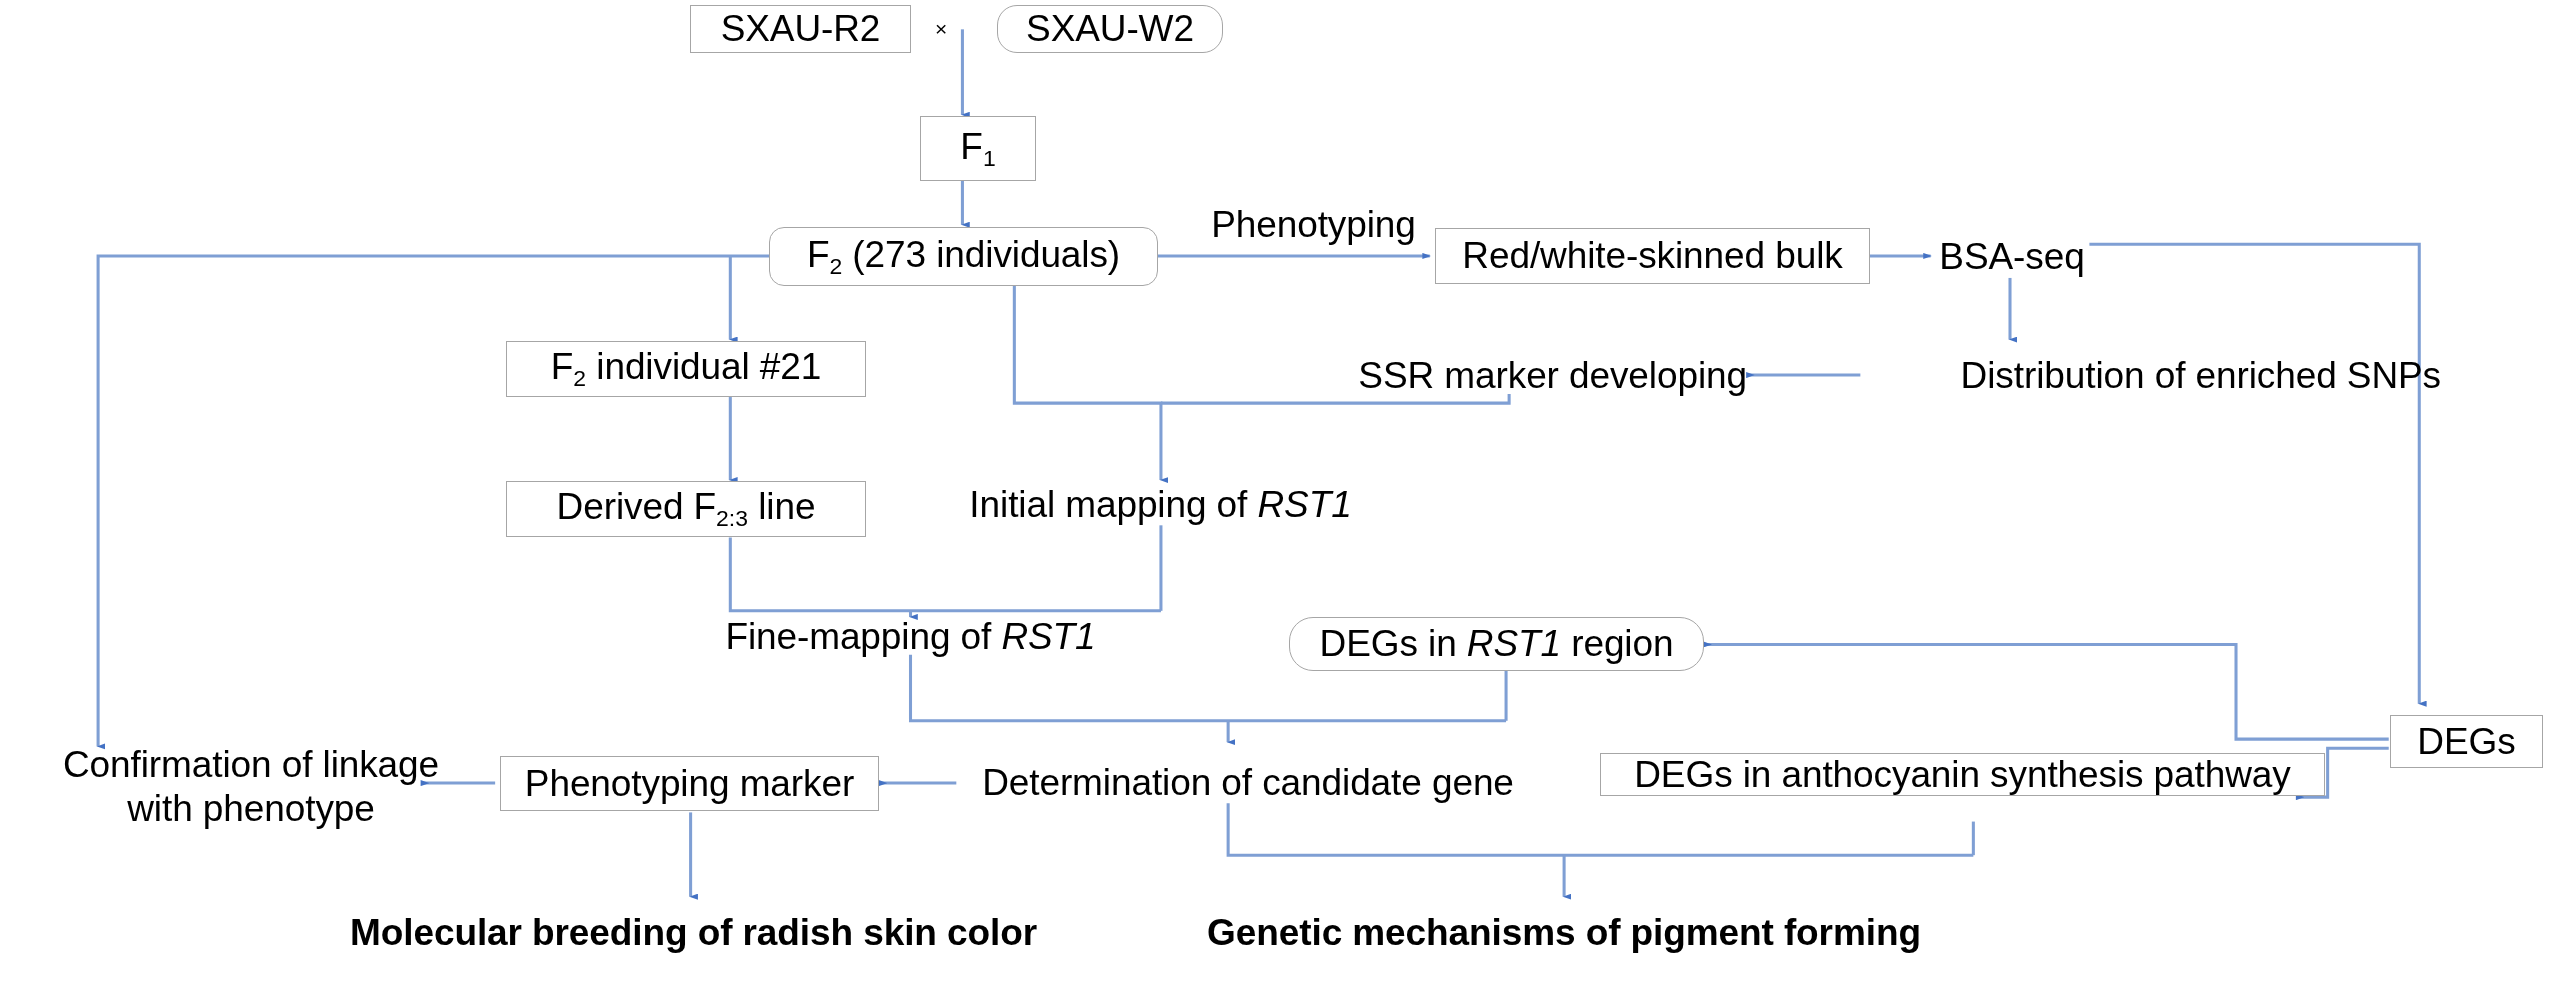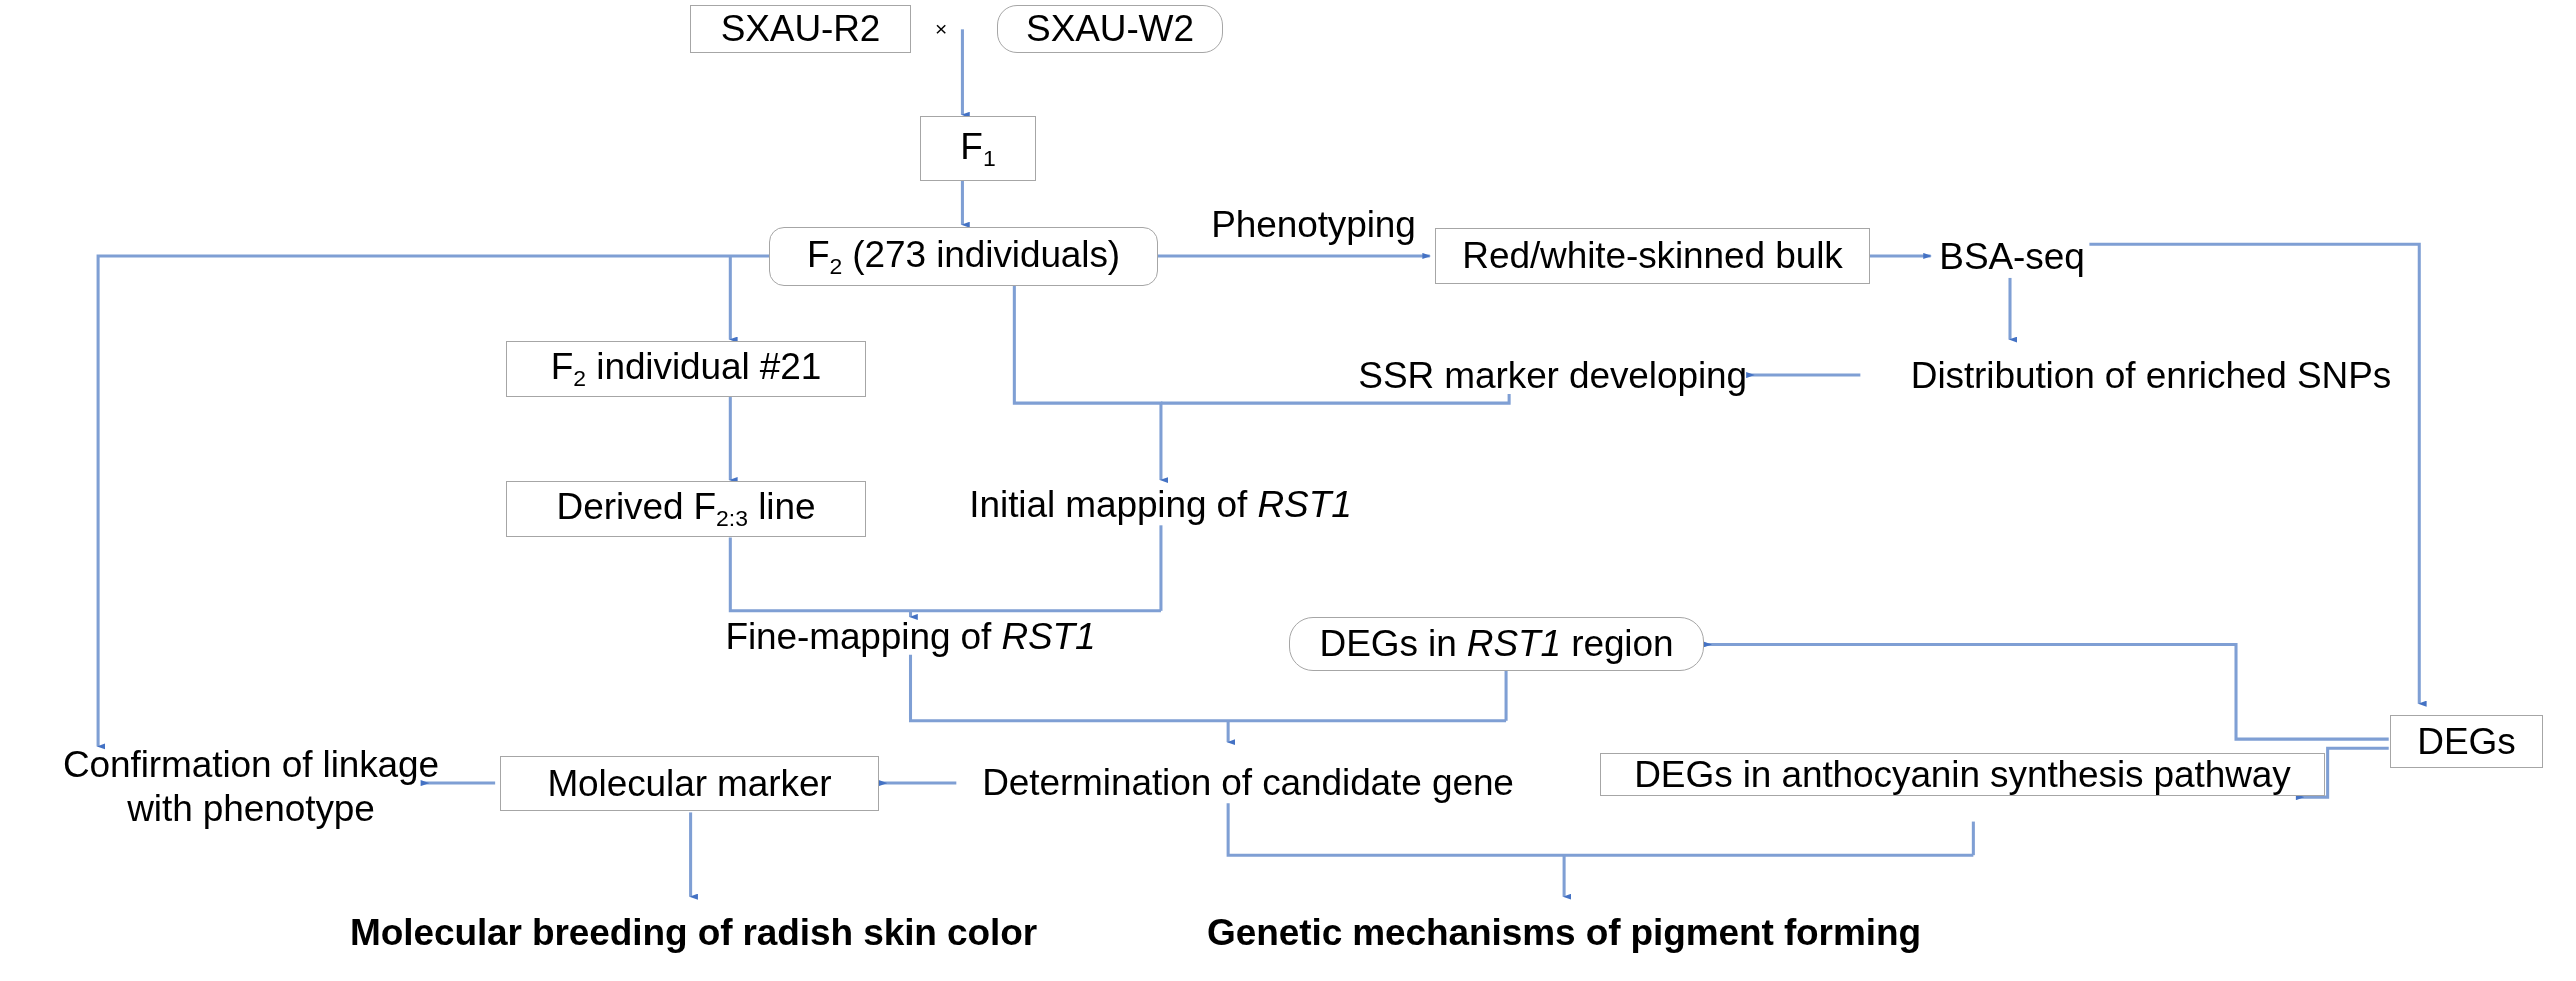--- a/index.html
+++ b/index.html
@@ -149,21 +149,21 @@
   </div>
 
   <div class="node boxed" style="left:1435px;top:228px;width:435px;height:56px;">
     <span>Red/white-skinned bulk</span>
   </div>
 
   <div class="node plain" style="left:1931px;top:235px;width:162px;height:43px;">
     <span>BSA-seq</span>
   </div>
 
-  <div class="node plain" style="left:1861px;top:354px;width:580px;height:43px;justify-content:center;">
+  <div class="node plain" style="left:1861px;top:354px;width:580px;height:43px;justify-content:flex-end;">
     <span>Distribution of enriched SNPs</span>
   </div>
 
   <div class="node plain" style="left:1295px;top:354px;width:452px;height:43px;justify-content:flex-end;">
     <span>SSR marker developing</span>
   </div>
 
   <div class="node boxed" style="left:506px;top:341px;width:360px;height:56px;">
     <span><span>F</span><span class="sub">2</span><span> individual  #21</span></span>
   </div>
@@ -187,21 +187,21 @@
   <div class="node boxed" style="left:2390px;top:715px;width:153px;height:53px;">
     <span>DEGs</span>
   </div>
 
   <div class="node plain twoline" style="left:0px;top:747px;width:422px;height:79px;margin-left:40px;">
     <span>Confirmation of linkage</span>
     <span>with phenotype</span>
   </div>
 
   <div class="node boxed" style="left:500px;top:756px;width:379px;height:55px;">
-    <span>Molecular marker</span>
+    <span>Phenotyping marker</span>
   </div>
 
   <div class="node plain" style="left:953px;top:761px;width:590px;height:43px;">
     <span>Determination of candidate gene</span>
   </div>
 
   <div class="node boxed" style="left:1600px;top:753px;width:725px;height:43px;">
     <span>DEGs in anthocyanin synthesis pathway</span>
   </div>
 

